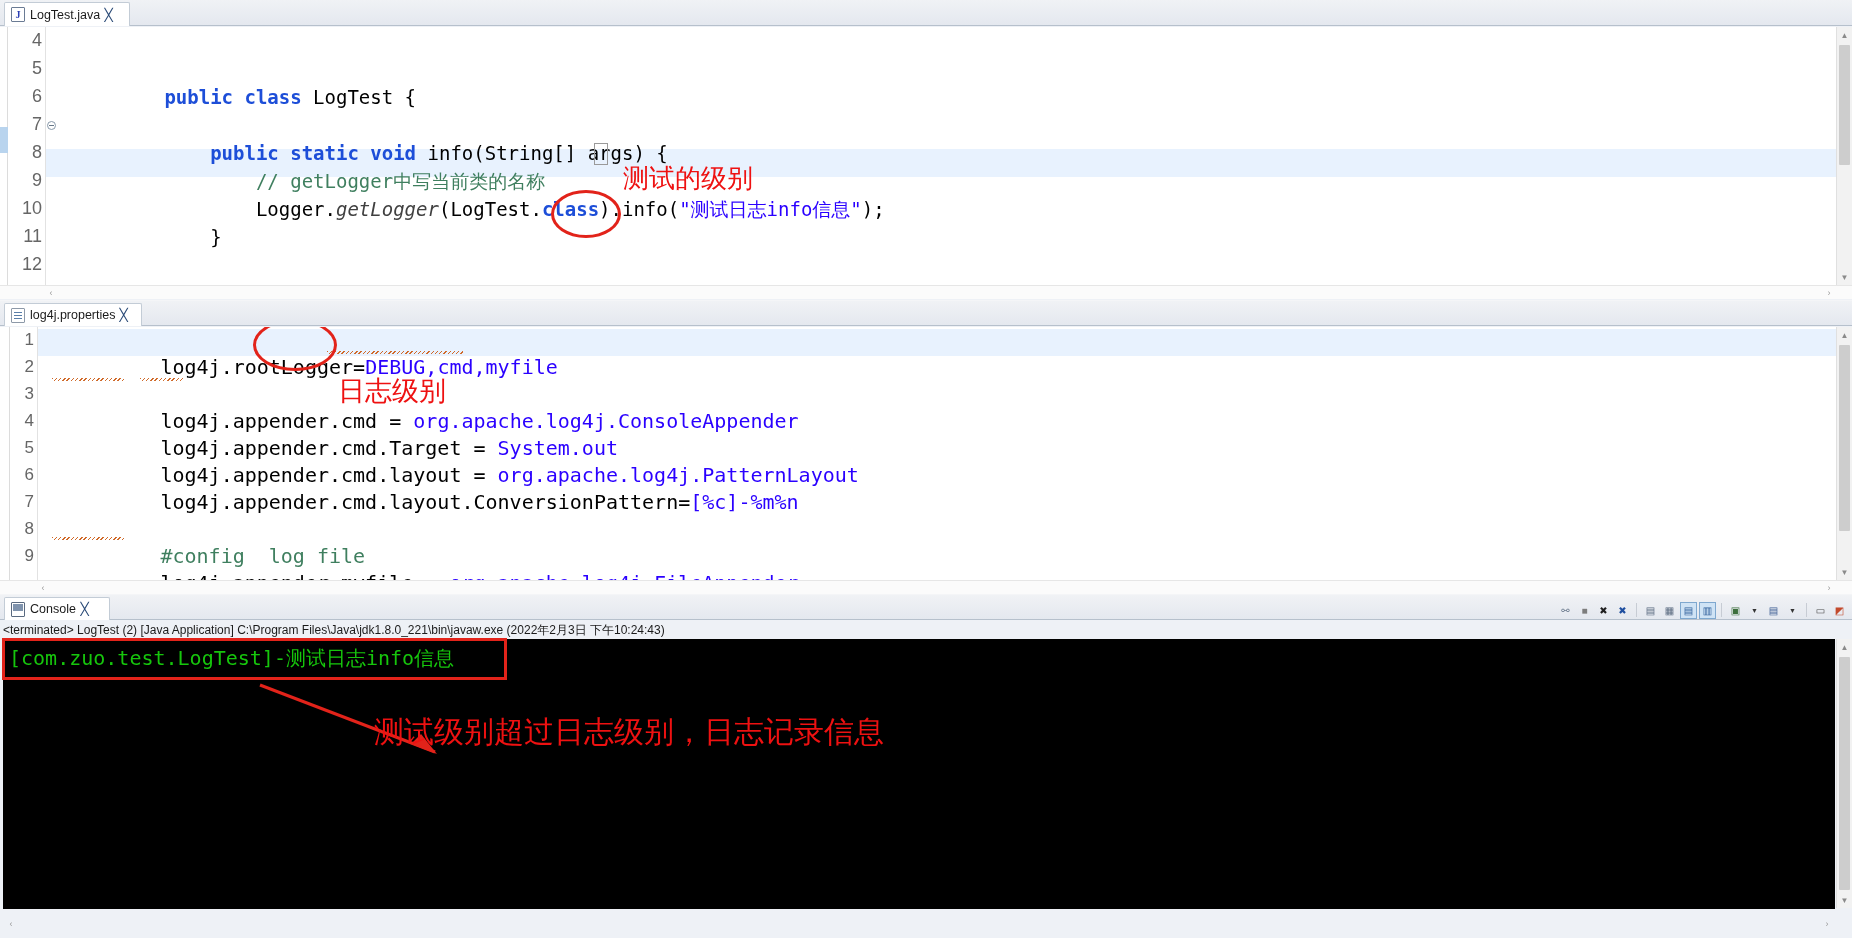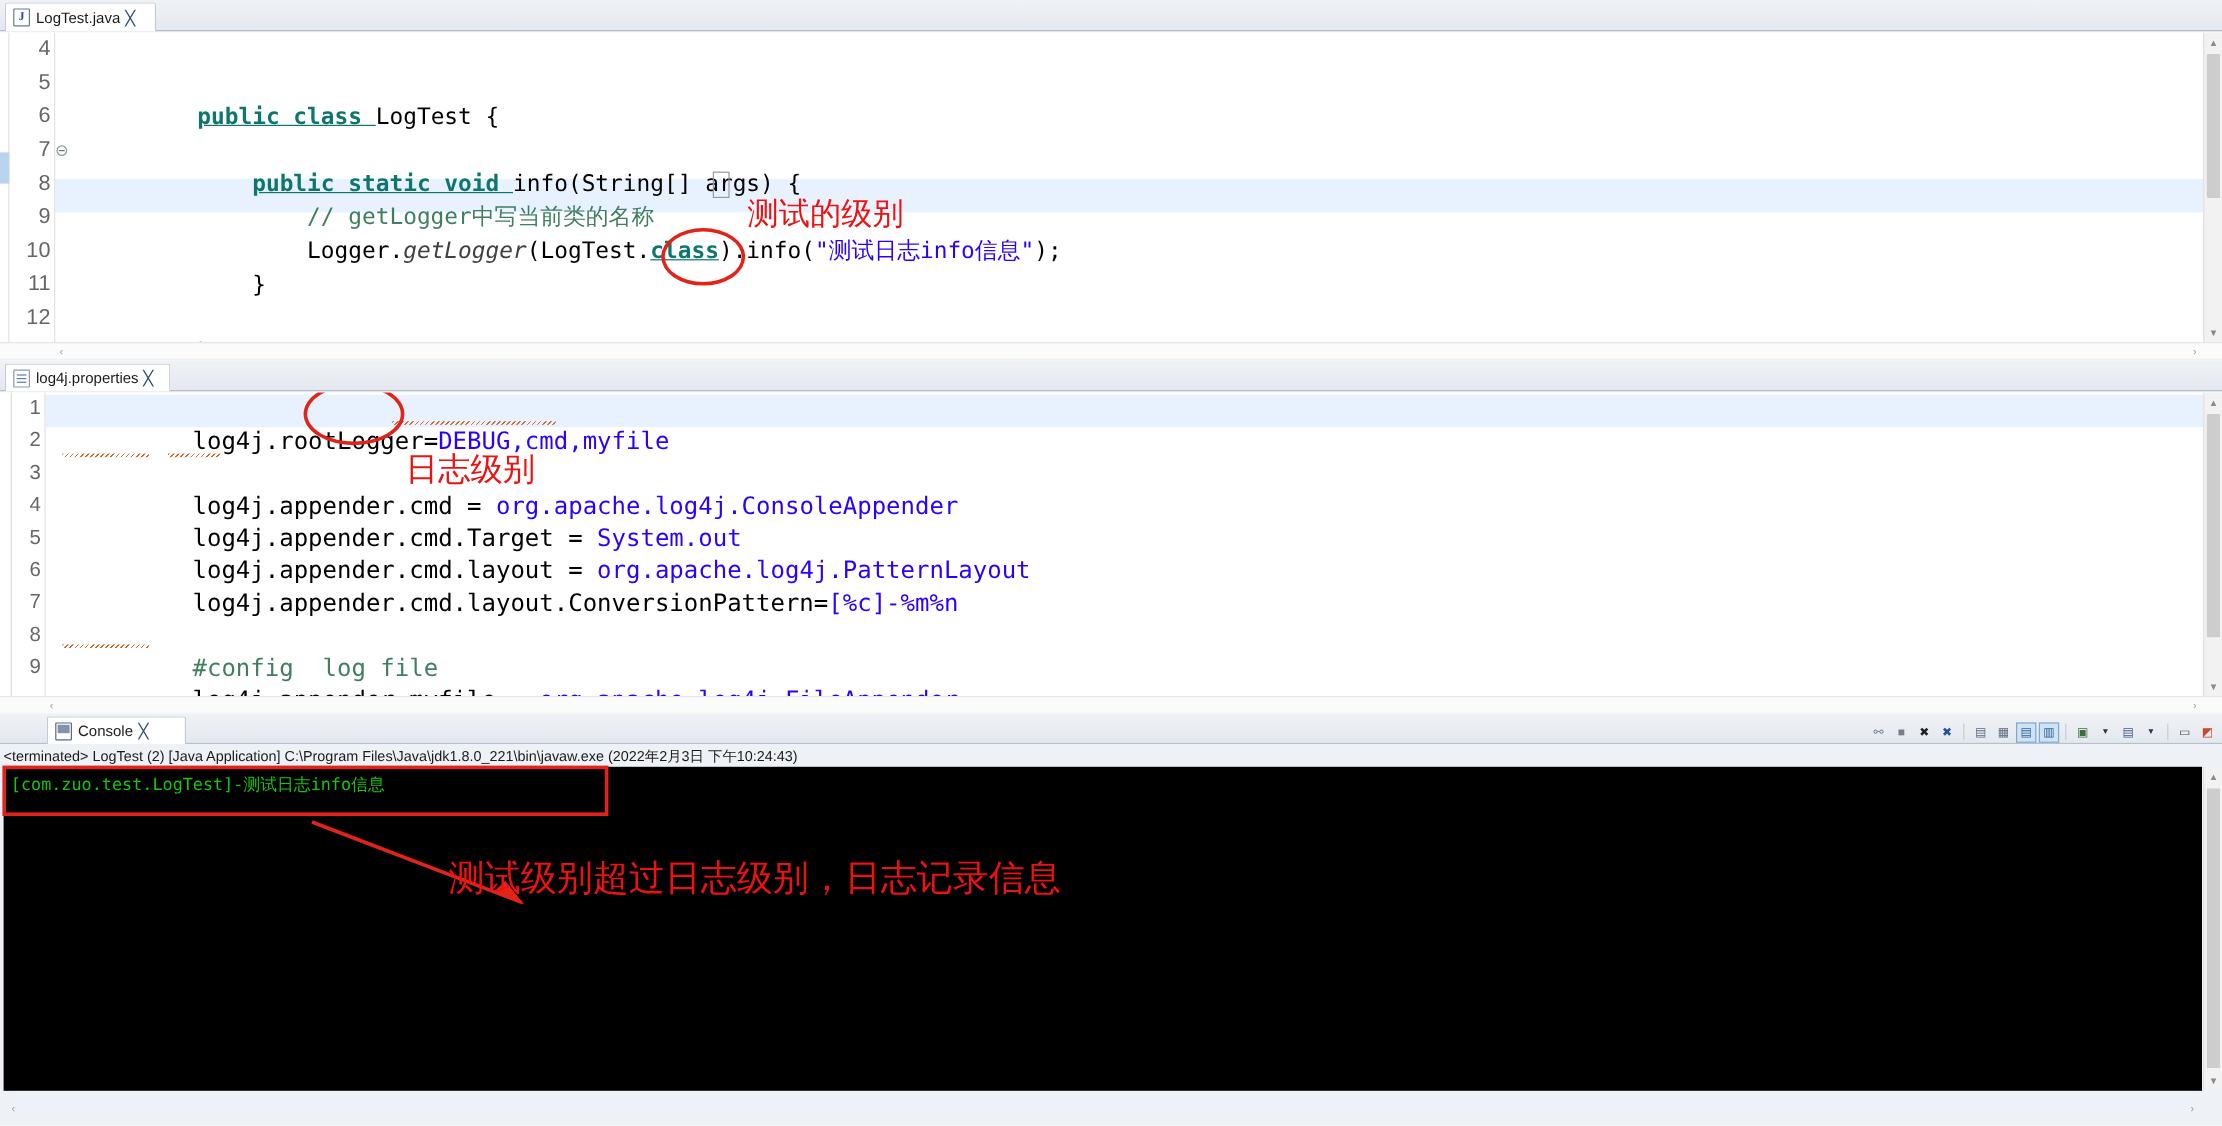--- a/index.html
+++ b/index.html
@@ -101,21 +101,21 @@
   .ln {
     position: absolute;
     color: #666666;
     font-family: "Liberation Sans", sans-serif;
     text-align: right;
   }
   .codeline { position: absolute; white-space: pre; }
   .hl-row { position: absolute; left: 0; right: 0; background: #e8f2fe; }
 
   
-  .kw   { color: #0f766e; font-weight: bold; text-decoration: underline; }
+  .kw   { color: #1d4ed8; font-weight: bold; }
   .plain{ color: #000000; }
   .cmt  { color: #3f7f5f; }
   .str  { color: #2a00ff; }
   .ital { color: #404040; font-style: italic; }
 
   
   .p-key { color: #000000; }
   .p-val { color: #2a00ff; }
   .p-cmt { color: #3f7f5f; }
 
@@ -353,21 +353,21 @@
 
     <div class="hscroll" style="top:279px;height:14px;">
       <div class="harrow" style="left:36px;">‹</div>
       <div class="harrow" style="right:16px;">›</div>
     </div>
   </div>
 
   <div class="panel" style="left:0;top:595px;width:1852px;height:343px;background:#eef1f6;">
 
     <div class="tabbar" style="height:25px;">
-      <div class="tab" style="width:116px;height:23px;margin-left:35px;">
+      <div class="tab" style="width:106px;height:23px;">
         <span class="tabicon ic-console"></span>
         <span style="font-size:12.5px">Console</span>
         <span class="closeglyph">╳</span>
         <span class="tab-underline"></span>
       </div>
 
       <div class="console-toolbar" style="top:3px;">
         <div class="tbtn" style="color:#6b7a8d;">⚯</div>
         <div class="tbtn" style="color:#7d7d7d;">■</div>
         <div class="tbtn" style="color:#1f1f1f;">✖</div>
@@ -384,21 +384,21 @@
         <div class="tbtn" style="font-size:7px;color:#333;">▼</div>
         <div class="tbsep"></div>
         <div class="tbtn" style="color:#4b4b4b;">▭</div>
         <div class="tbtn" style="color:#c34a2c;">◩</div>
       </div>
     </div>
 
     <div class="launchline" style="left:3px;top:27px;">&lt;terminated&gt; LogTest (2) [Java Application] C:\Program Files\Java\jdk1.8.0_221\bin\javaw.exe (2022年2月3日 下午10:24:43)</div>
 
     <div class="console-out" style="left:3px;top:44px;width:1832px;height:270px;">
-      <div class="console-line" style="left:6px;top:6px;font-size:14px;">[com.zuo.test.LogTest]-测试日志info信息</div>
+      <div class="console-line" style="left:6px;top:6px;font-size:20px;">[com.zuo.test.LogTest]-测试日志info信息</div>
     </div>
 
     <div class="redbox" style="left:2px;top:43px;width:505px;height:42px;"></div>
 
     <svg class="arrowline" width="300" height="90" style="left:245px;top:85px;">
       <line x1="15" y1="5" x2="190" y2="72" stroke="#e2231a" stroke-width="3"></line>
       <polygon points="192,74 166,64 176,54" fill="#e2231a"></polygon>
     </svg>
 
     <div class="anno" style="left:374px;top:117px;font-size:30px;">测试级别超过日志级别，日志记录信息</div>

